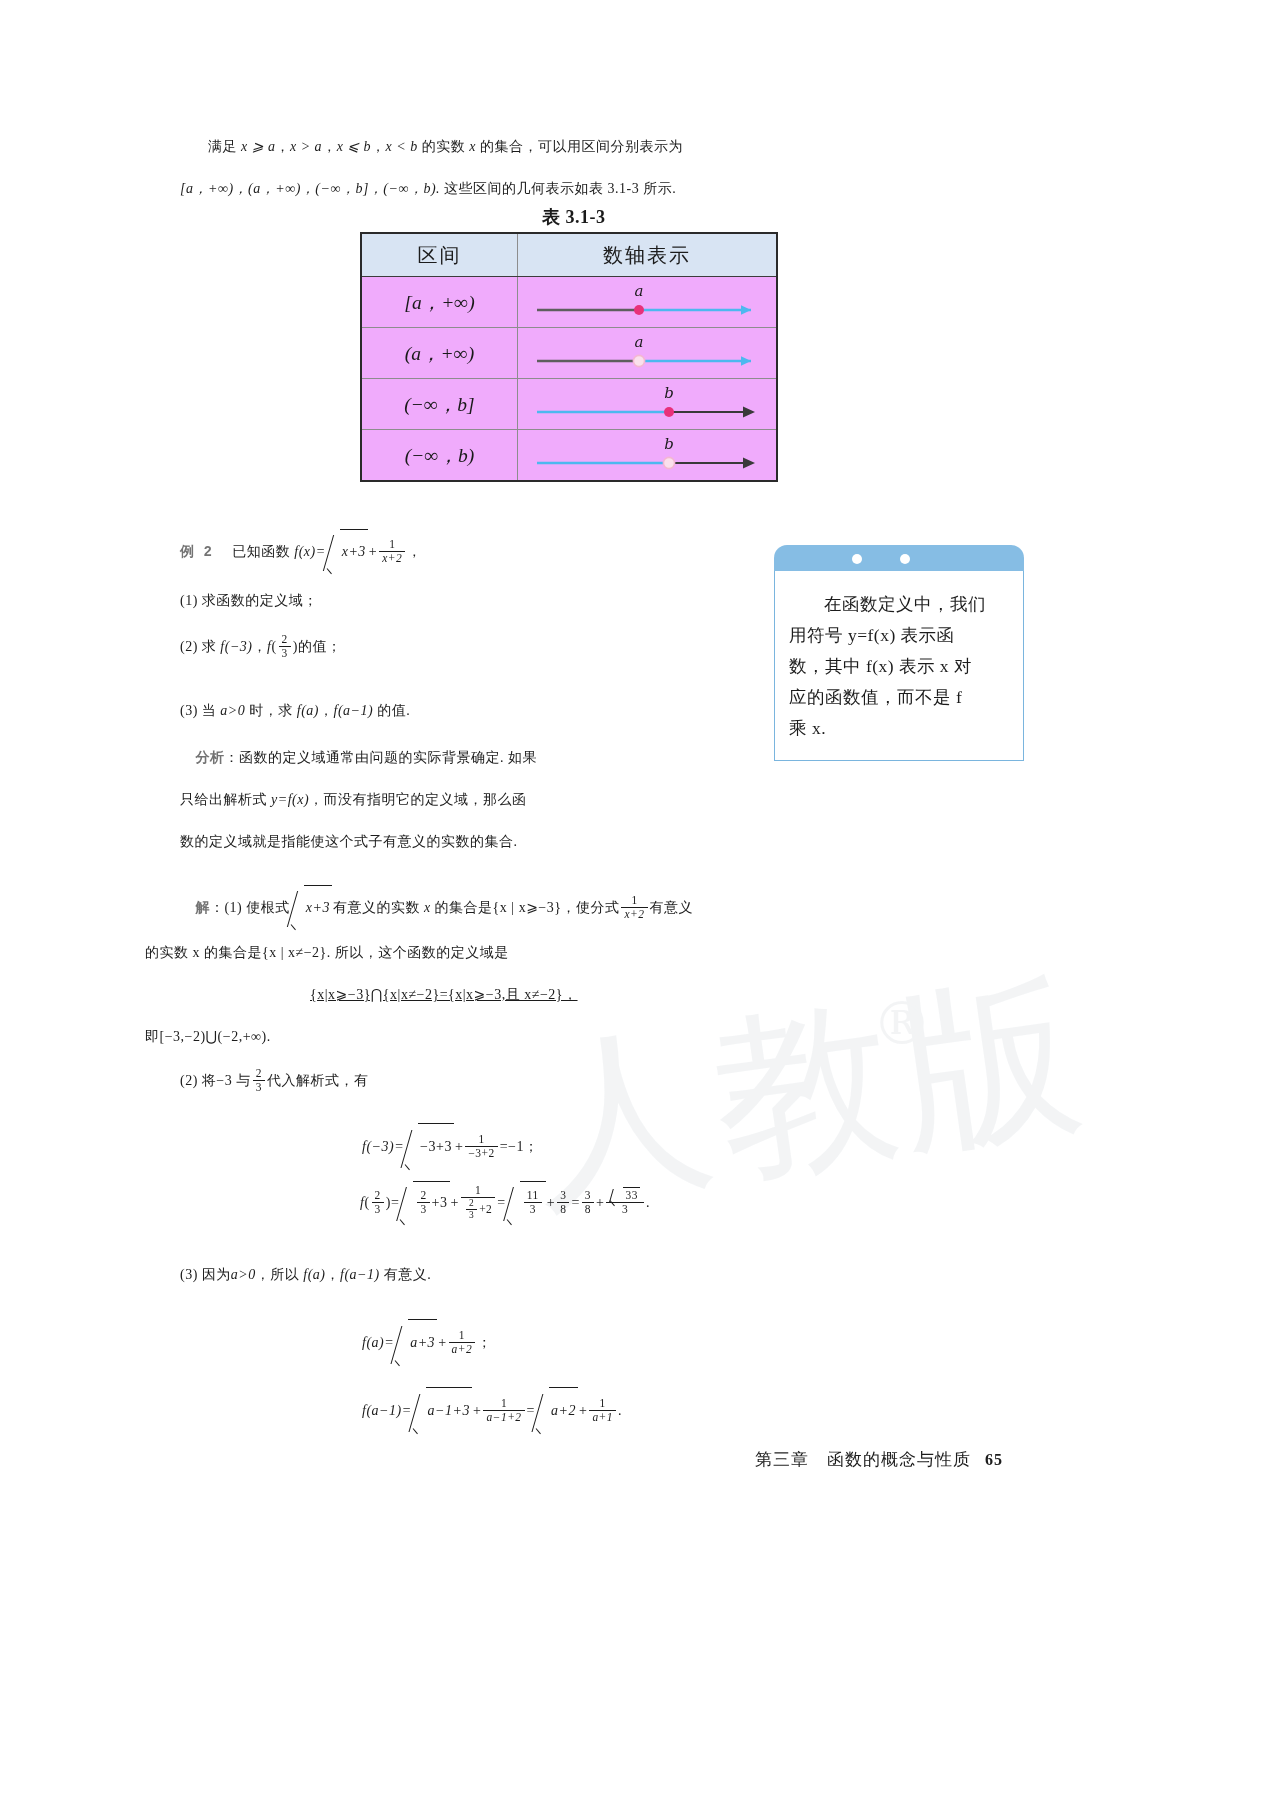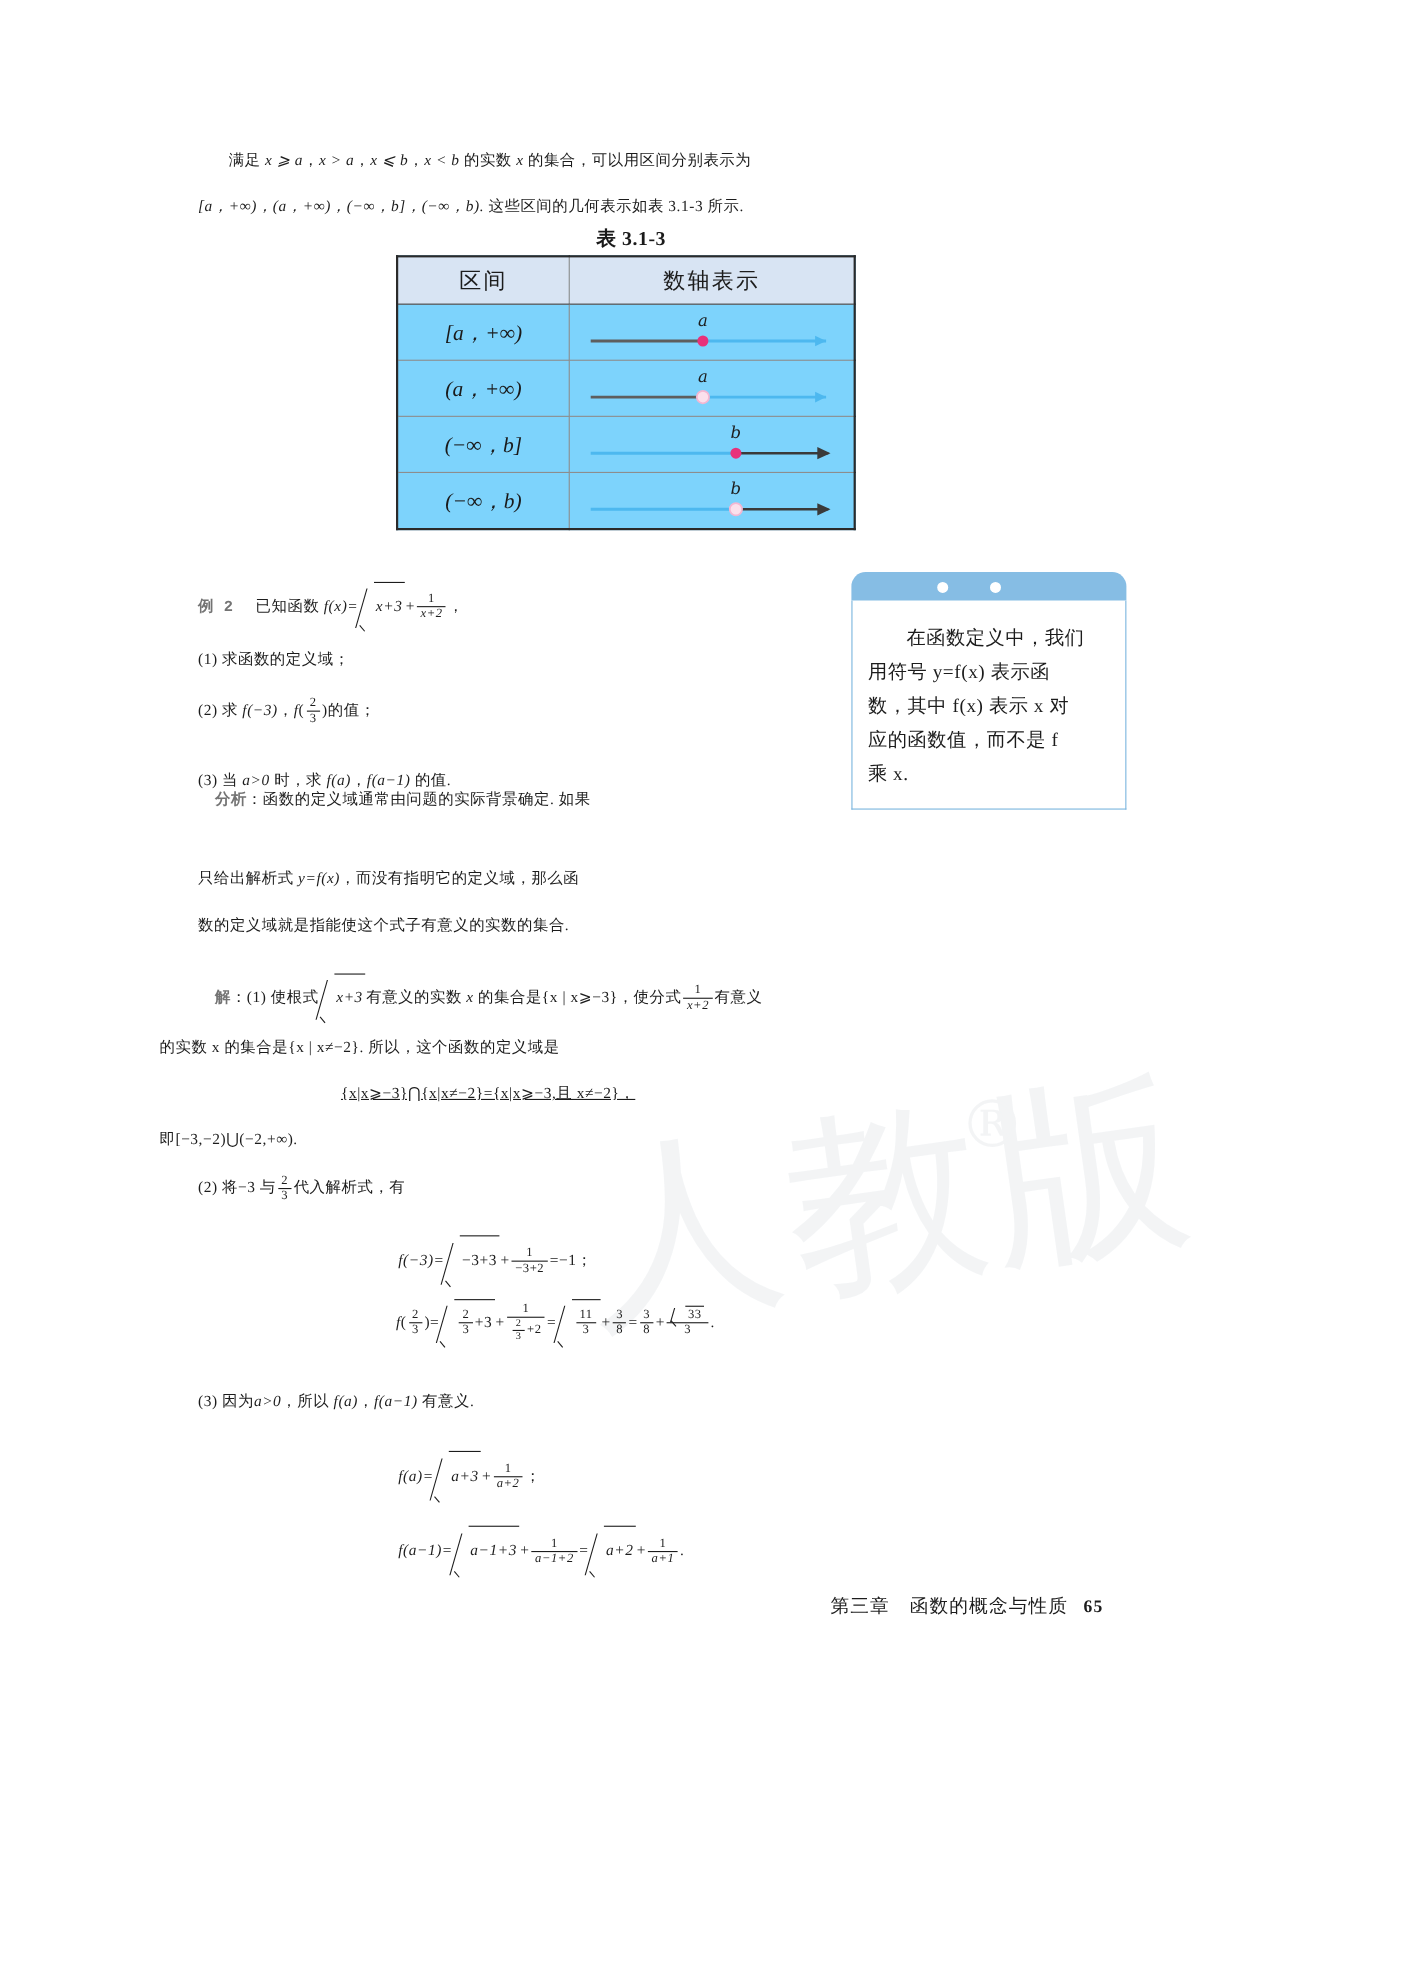--- a/index.html
+++ b/index.html
@@ -135,21 +135,21 @@
     font-weight: bold;
     font-family: "Liberation Serif", "DejaVu Serif", serif;
     color: #1a1a1a;
     letter-spacing: 0.5px;
     margin-left: 12px;
   }
   .itable {
     position: absolute;
     border-collapse: collapse;
     border: 2.2px solid #2a2a2a;
-    background: #7dd3fc;
+    background: #f0abfc;
   }
   .itable th, .itable td {
     border: 1px solid #8d8d8d;
     padding: 0;
   }
   .itable thead th {
     background: #d8e4f3;
     height: 42px;
     font-weight: normal;
     font-size: 20px;
@@ -288,21 +288,21 @@
               <line x1="150" y1="32" x2="234" y2="32" stroke="#3a3a3a" stroke-width="2.2"></line>
               <polygon points="236,32 224,26.4 224,37.6" fill="#3a3a3a"></polygon>
               <circle cx="150" cy="32" r="5.6" fill="#fbe0ec" stroke="#f3b7d2" stroke-width="1.6"></circle>
               <text x="150" y="18" font-family="DejaVu Serif, serif" font-style="italic" font-size="15" fill="#1c1c1c" text-anchor="middle">b</text>
             </svg>
           </td>
         </tr>
       </tbody>
     </table>
 
-    <div class="note-card" style="left:740px; top:520px;padding-left:34px;">
+    <div class="note-card" style="left:740px; top:545px;padding-left:34px;">
       <div class="note-head">
         <span class="note-hole" style="left:78px;"></span>
         <span class="note-hole" style="left:126px;"></span>
       </div>
       <div class="note-body">
         <span class="indent"></span><span>在函数定义中，我们</span><br>
         <span>用符号 y=f(x) 表示函</span><br>
         <span>数，其中 f(x) 表示 x 对</span><br>
         <span>应的函数值，而不是 f</span><br>
         <span>乘 x.</span>
@@ -323,21 +323,21 @@
     <div class="para" style="left:180px; top:626px;">
       <span>(2)</span>
       <span>求 </span><span class="math">f(−3)</span><span>，</span><span class="math">f</span><span class="mathup">(</span><span class="frac"><span class="num">2</span><span class="den">3</span></span><span class="mathup">)</span><span>的值；</span>
     </div>
 
     <div class="para" style="left:180px; top:690px;">
       <span>(3)</span>
       <span>当 </span><span class="math">a&gt;0</span><span> 时，求 </span><span class="math">f(a)</span><span>，</span><span class="math">f(a−1)</span><span> 的值.</span>
     </div>
 
-    <div class="para" style="left:180px; top:707px; width:560px;">
+    <div class="para" style="left:180px; top:737px; width:560px;">
       <span style="display:inline-block;width:1.1em;"></span><span class="lbl-blue">分析</span><span>：</span><span>函数的定义域通常由问题的实际背景确定. 如果</span>
     </div>
     <div class="para" style="left:180px; top:779px; width:560px;">
       <span>只给出解析式 </span><span class="math">y=f(x)</span><span>，而没有指明它的定义域，那么函</span>
     </div>
     <div class="para" style="left:180px; top:821px; width:600px;">数的定义域就是指能使这个式子有意义的实数的集合.</div>
 
     <div class="para" style="left:180px; top:884px; width:830px;">
       <span style="display:inline-block;width:1.1em;"></span><span class="lbl-blue">解</span><span>：</span><span>(1) 使根式</span><span class="rad"><span class="radicand math">x+3</span></span><span>有意义的实数 </span><span class="math">x</span><span> 的集合是{x | x⩾−3}，使分式</span><span class="frac"><span class="num">1</span><span class="den math">x+2</span></span><span>有意义</span>
     </div>

